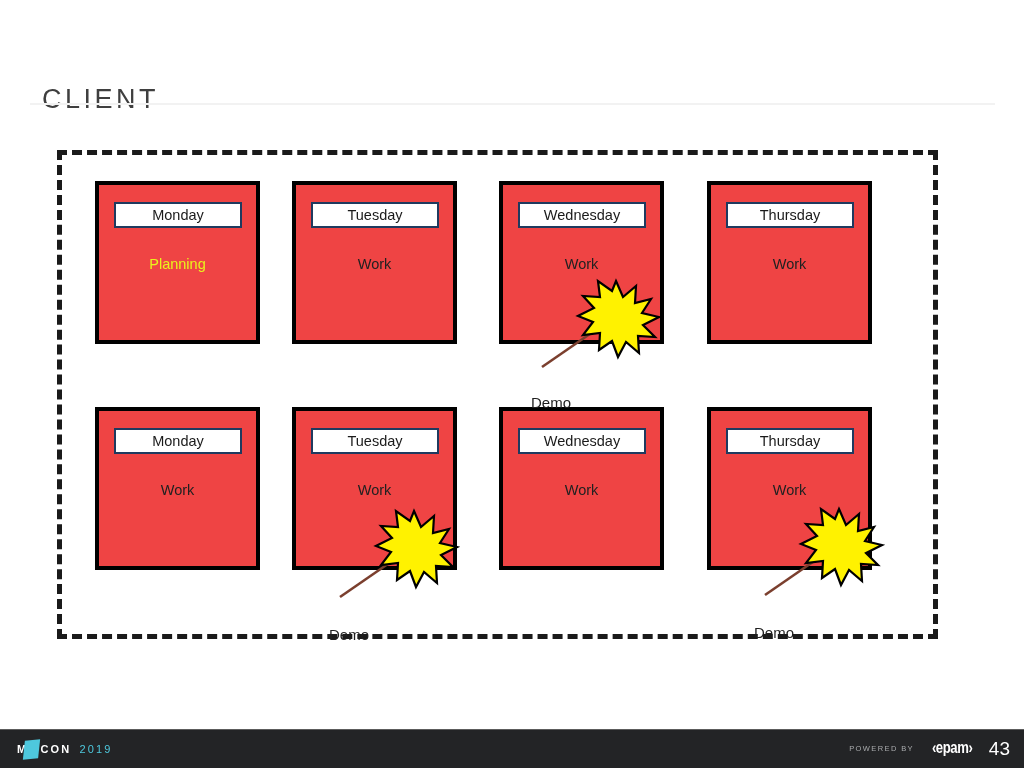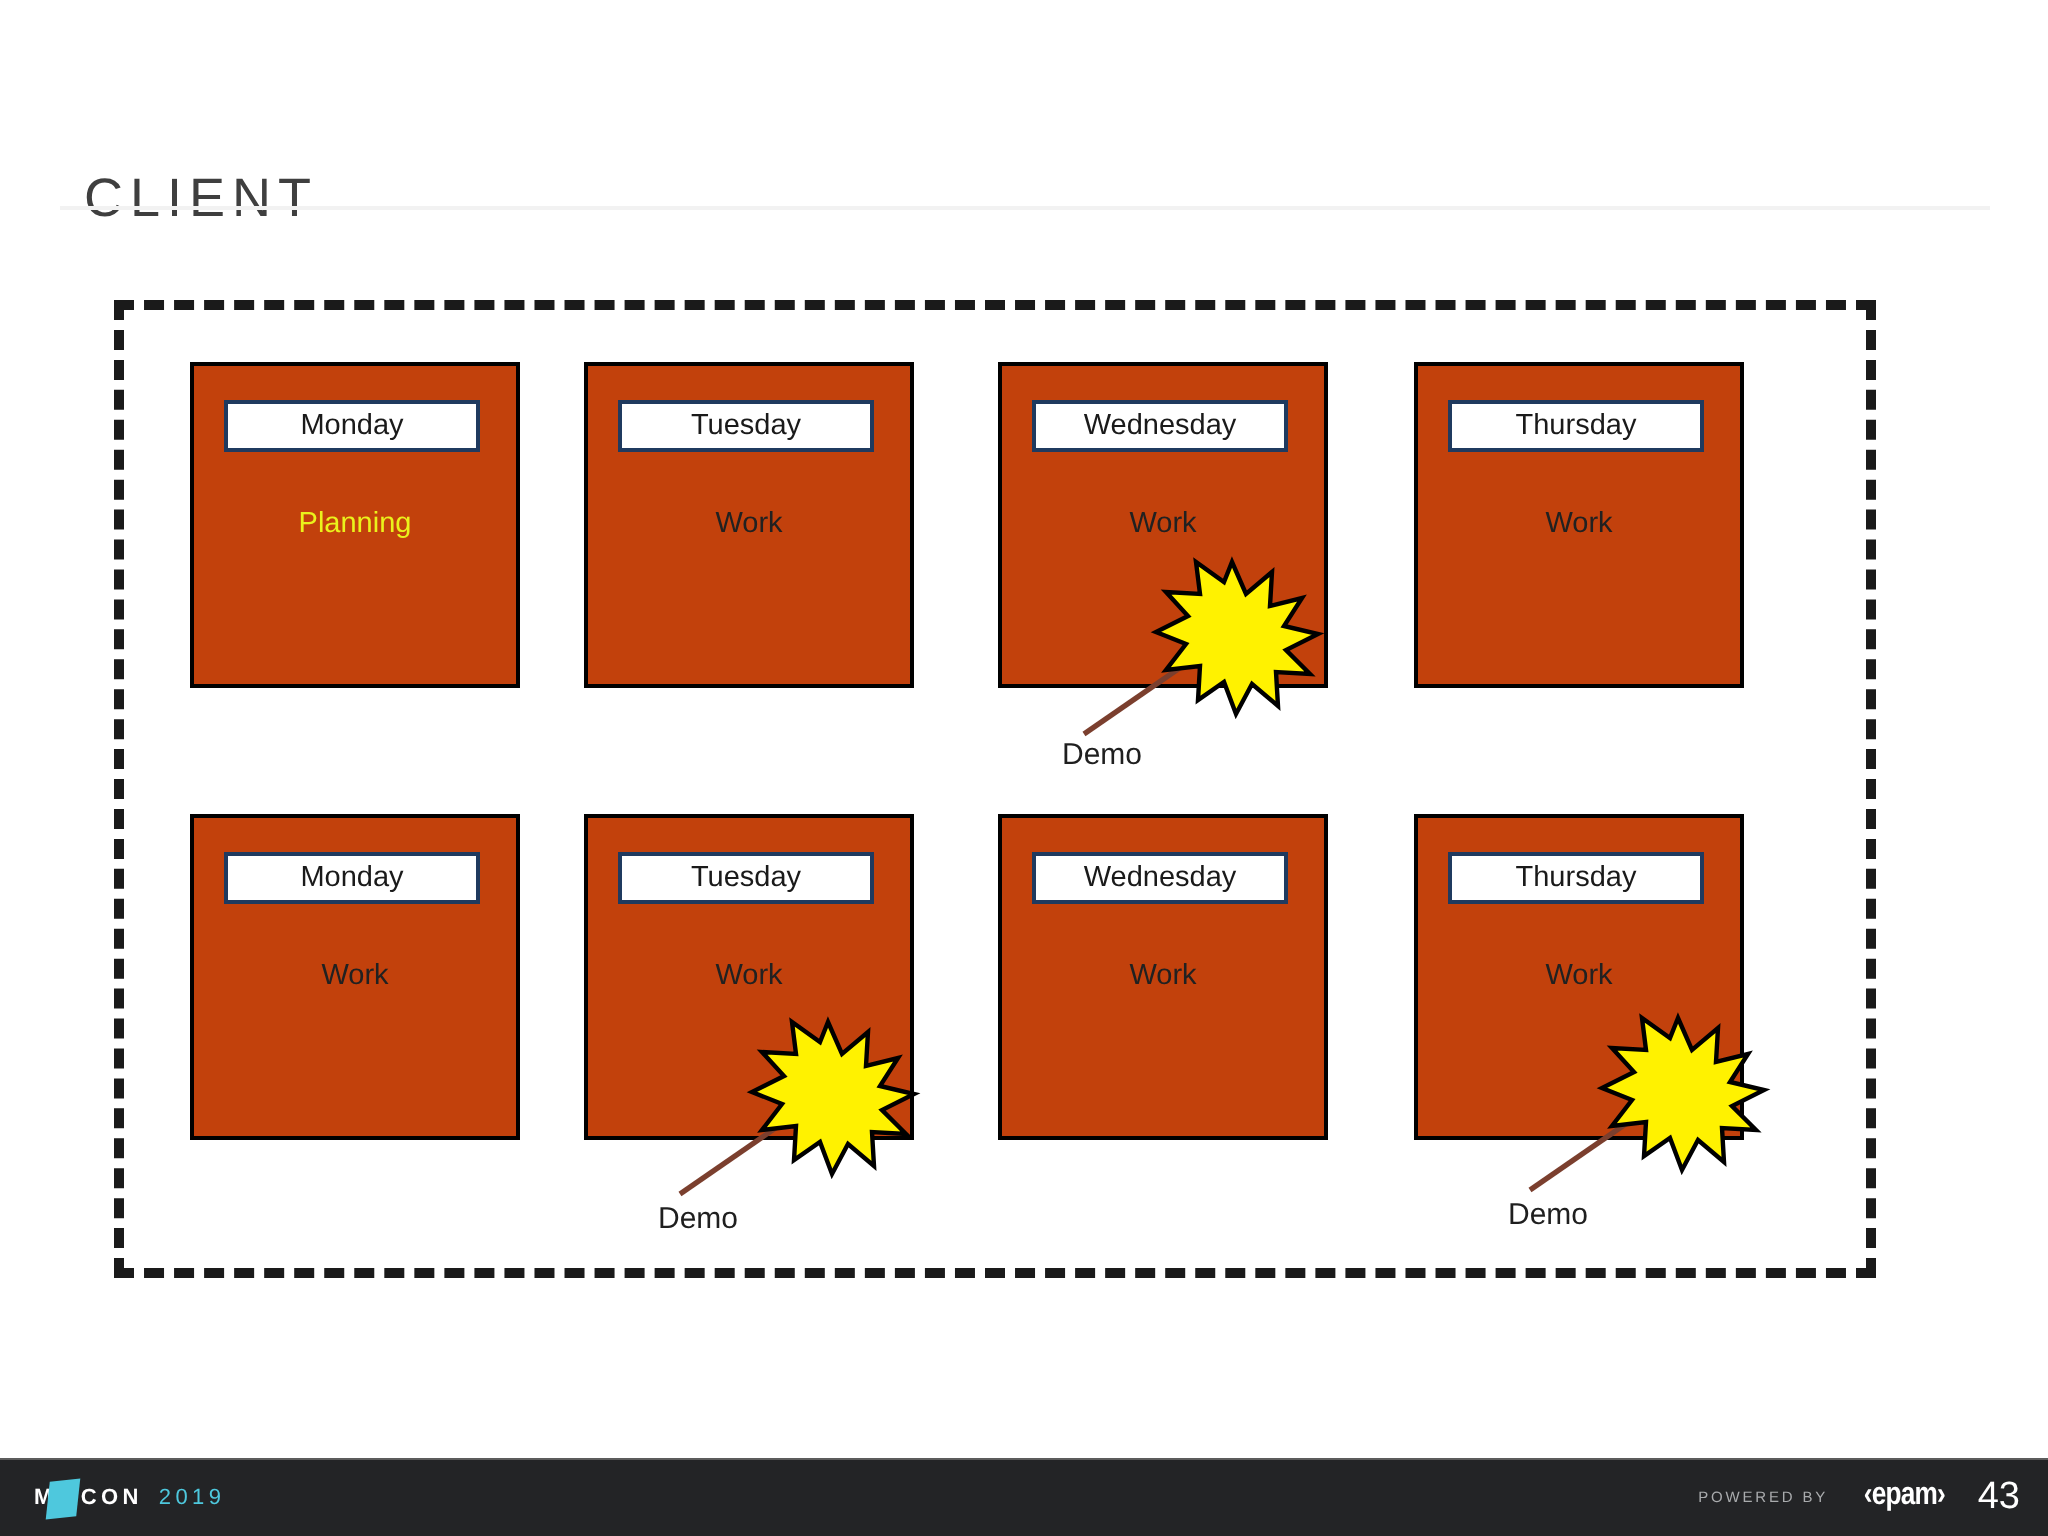--- a/index.html
+++ b/index.html
@@ -46,22 +46,22 @@
     box-sizing: border-box;
     border: 5px dashed #1a1a1a;
   }
 
   
   .card {
     position: absolute;
     width: 165px;
     height: 163px;
     box-sizing: border-box;
-    background: #c2410c;
-    border: 2px solid #000000;
+    background: #ef4444;
+    border: 4px solid #000000;
   }
   .card-label {
     position: absolute;
     left: 15px;
     top: 17px;
     width: 128px;
     height: 26px;
     box-sizing: border-box;
     background: #ffffff;
     border: 2px solid #1f3a5f;
@@ -92,20 +92,21 @@
     position: absolute;
     pointer-events: none;
   }
   .callout svg { display: block; overflow: visible; }
   .demo-label {
     position: absolute;
     font-size: 15px;
     color: #1f1f1f;
     line-height: 1;
     white-space: nowrap;
+    margin-top: 25px;
   }
 
   
   .footer {
     position: absolute;
     left: 0;
     bottom: 0;
     width: 1024px;
     height: 38px;
     background: #232426;

